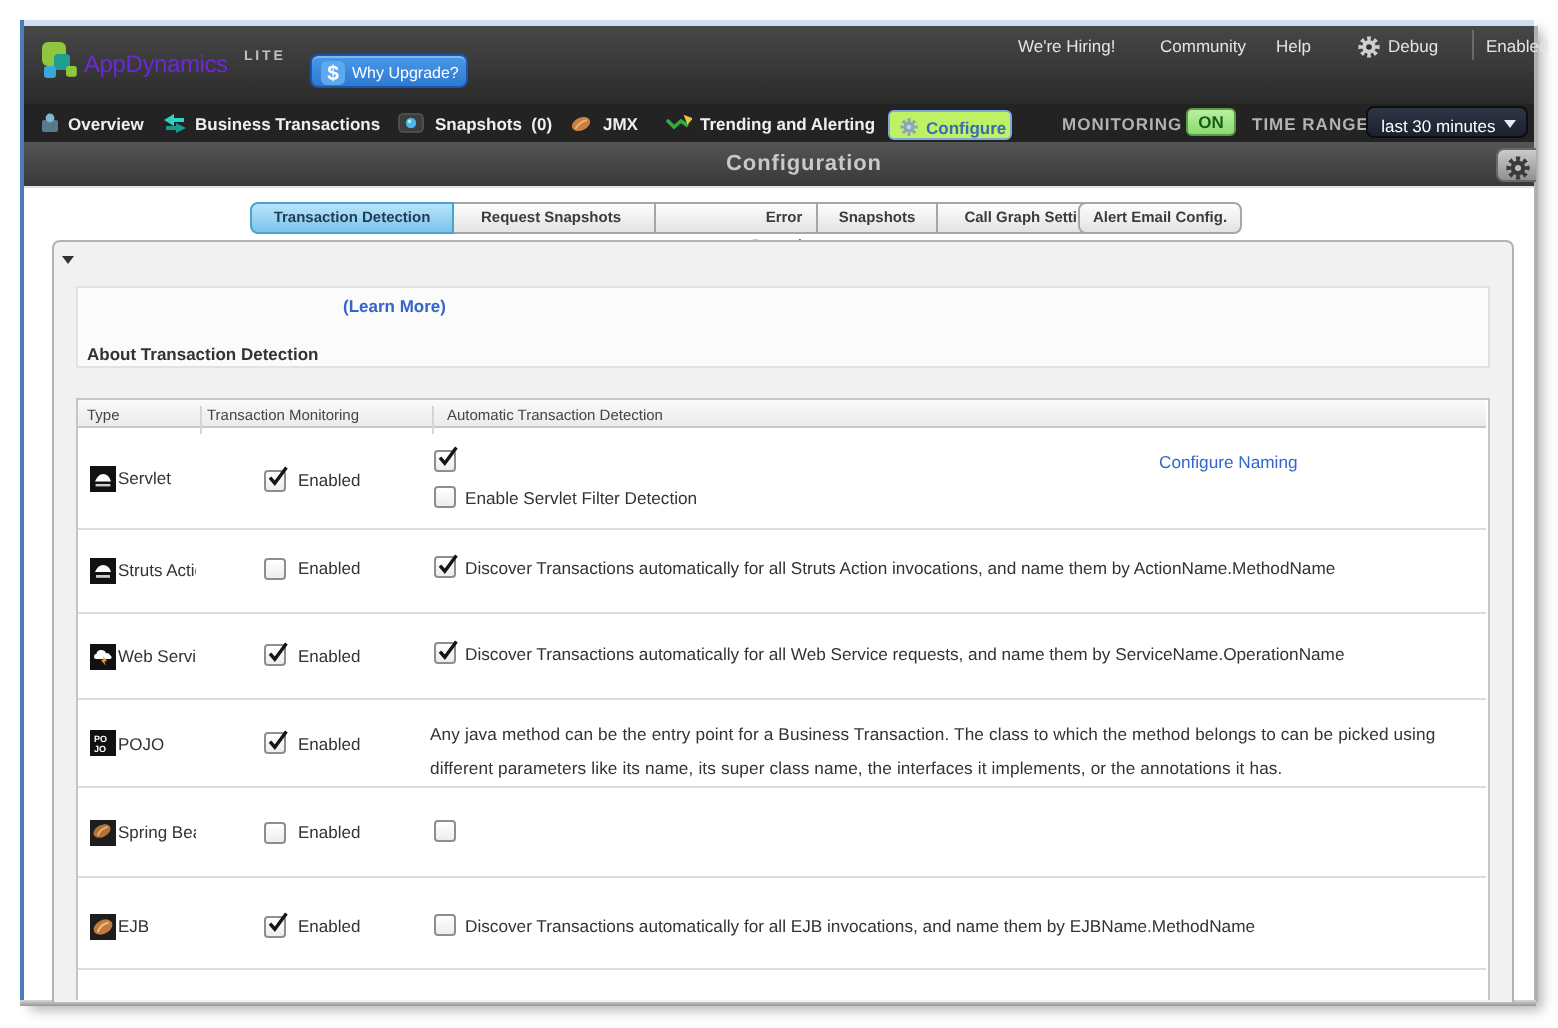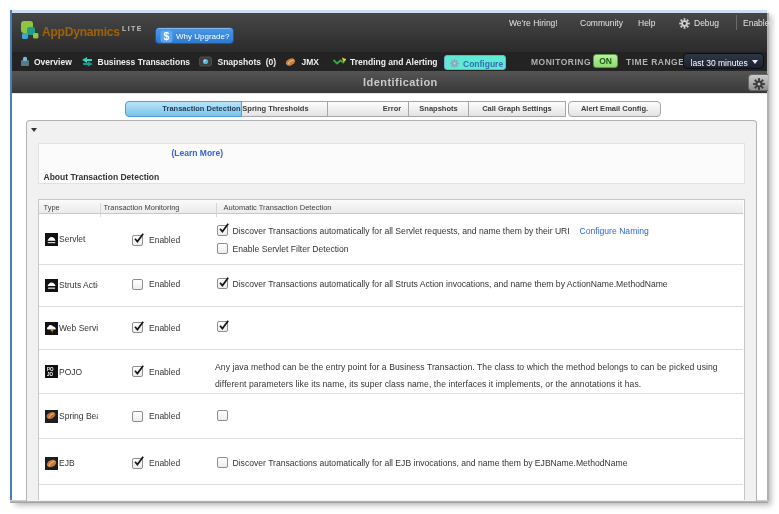--- a/index.html
+++ b/index.html
@@ -10,49 +10,49 @@
 #edgeL { left:10px; top:10px; width:2px; height:491px; background:#4d7db8; }
 #edgeT { left:12px; top:10px; width:755px; height:3px; background:#cfdff2; }
 #edgeR { left:767px; top:13px; width:1.5px; height:488px; background:#b0b0b0; }
 #edgeB { left:10px; top:500px; width:758px; height:3px; background:linear-gradient(#d8d8d8,#969696); }
 #bar1 { left:12px; top:13px; width:755px; height:39px; background:linear-gradient(#474747,#2b2b2b); }
 #bar2 { left:12px; top:52px; width:755px; height:19px; background:#232323; }
 #bar3 { left:12px; top:71px; width:755px; height:23px; background:linear-gradient(#555,#383838); border-bottom:1px solid #e3e3e3; }
 #content { left:12px; top:94px; width:755px; height:407px; background:#fff; }
 
 
-#logotext { left:42px; top:25px; font-size:12px; font-weight:bold; color:#a16207; letter-spacing:-0.2px; }
+#logotext { left:42px; top:25px; font-size:12px; font-weight:normal; color:#6d28d9; letter-spacing:-0.2px; }
 #litetext { left:122px; top:25px; font-size:7px; font-weight:bold; color:#c0c0c0; letter-spacing:1.4px; }
 #upgbtn { left:155px; top:26.5px; width:79px; height:17px; background:linear-gradient(#4a99e8,#2d7ad2); border:1px solid #1a55a8; border-radius:4px; box-shadow:inset 0 1px 0 rgba(255,255,255,.3); }
 #upgbtn span { position:absolute; left:20px; top:4px; font-size:8px; color:#fff; }
 .tlink { top:18px; font-size:8.5px; color:#e3e3e3; }
 #tsep { left:736px; top:15px; width:1px; height:15px; background:#6a6a6a; }
 
 
 .nav { top:57px; font-size:8.5px; font-weight:bold; color:#efefef; }
-#cfgbtn { left:444px; top:54.5px; width:62px; height:15px; background:#5eead4; border:1px solid #7fa9d8; border-radius:3px; }
+#cfgbtn { left:444px; top:54.5px; width:62px; height:15px; background:#bef264; border:1px solid #7fa9d8; border-radius:3px; }
 #cfgbtn span { position:absolute; left:18px; top:3px; font-size:8.5px; color:#3a6cb4; font-weight:bold;}
 .mlbl { top:56.5px; font-size:8.5px; font-weight:bold; color:#b2b2b2; letter-spacing:0.5px; }
 #onbtn { left:593px; top:53.5px; width:25px; height:14px; background:linear-gradient(#b8f0a2,#8cda70); border:1px solid #5d9a46; border-radius:3px; text-align:center; font-size:8.5px; font-weight:bold; color:#1c5c12; line-height:13px; }
 #drop { left:682.6px; top:53px; width:81px; height:15.5px; background:linear-gradient(#2e3645,#1b212c); border:1px solid #0b0e14; border-radius:4px; }
 #drop span { position:absolute; left:7px; top:3.5px; font-size:8.5px; color:#fff; }
 #drop .arr { position:absolute; right:5px; top:6px; width:0; height:0; border-left:3.5px solid transparent; border-right:3.5px solid transparent; border-top:4.5px solid #e8eef6; }
 
 
 #cfgtitle { left:363px; top:75.5px; font-size:11px; font-weight:bold; color:#c9c9c9; letter-spacing:0.45px; }
 #gearbtn { left:748px; top:74px; width:20px; height:17px; background:linear-gradient(#cbcbcb,#909090); border:1px solid #686868; border-radius:4px 0 0 4px; border-right:none; }
 
 
 .tab { position:absolute; top:100.5px; height:16px; background:linear-gradient(#fdfdfd,#e3e3e3); border:1px solid #a6a6a6; color:#3c3c3c; font-size:7.5px; font-weight:bold; text-align:center; line-height:14.5px; }
-#tab1 { left:125px; width:117px; background:linear-gradient(#b9e4fa,#7cc3ea); border-color:#4e9fd2; color:#1d3d52; border-radius:4px 0 0 4px; z-index:2;padding-left:36px; }
+#tab1 { left:125px; width:102px; background:linear-gradient(#b9e4fa,#7cc3ea); border-color:#4e9fd2; color:#1d3d52; border-radius:4px 0 0 4px; z-index:2; }
 #tab2 { left:223px; width:105px; }
 #tab3 { left:327px; width:82px;padding-left:48px; }
 #tab4 { left:408px; width:61px;text-align:center; }
 #tab5 { left:468px; width:98px;text-align:center; }
-#tab6 { left:568px; width:93px; border-radius:4px; }
+#tab6 { left:539px; width:82px; border-radius:4px; }
 
 
 #panel { left:25.5px; top:120px; width:731px; height:381px; background:#f1f1f1; border:1px solid #b2b2b2; border-bottom:none; border-radius:4px 4px 0 0; }
 #ptri { left:31px; top:127.5px; width:0; height:0; border-left:3.5px solid transparent; border-right:3.5px solid transparent; border-top:4.5px solid #333; }
 #ptitle { left:42px; top:125px; font-size:9.8px; font-weight:bold; color:#222; }
 #aboutbox { left:38px; top:143px; width:707px; height:40.5px; background:#fbfbfb; border:1px solid #e2e2e2; }
 #abouttext { left:43.5px; top:147.5px; font-size:8.5px; font-weight:bold; color:#333;margin-top:24px; }
 #learnmore { left:171.5px; top:147.5px; font-size:8.5px; font-weight:bold; color:#3465c8; }
 
 
@@ -143,30 +143,30 @@
     <span>Configure</span>
   </div>
   <div class="abs mlbl" style="left:531px">MONITORING</div>
   <div class="abs" id="onbtn">ON</div>
   <div class="abs mlbl" style="left:626px">TIME RANGE</div>
   <div class="abs" id="drop">
       <span>last 30 minutes</span>
       <div class="arr"></div>
     </div>
 
-  <div class="abs" id="cfgtitle">Identification</div>
+  <div class="abs" id="cfgtitle">Configuration</div>
   <div class="abs" id="gearbtn">
     <svg style="position:absolute;left:4px;top:2.5px" width="12" height="12" viewBox="0 0 11 11">
         <path d="M10.79 4.40 L10.79 6.60 L8.82 6.22 L8.36 7.34 L10.01 8.46 L8.46 10.01 L7.34 8.36 L6.22 8.82 L6.60 10.79 L4.40 10.79 L4.78 8.82 L3.66 8.36 L2.54 10.01 L0.99 8.46 L2.64 7.34 L2.18 6.22 L0.21 6.60 L0.21 4.40 L2.18 4.78 L2.64 3.66 L0.99 2.54 L2.54 0.99 L3.66 2.64 L4.78 2.18 L4.40 0.21 L6.60 0.21 L6.22 2.18 L7.34 2.64 L8.46 0.99 L10.01 2.54 L8.36 3.66 L8.82 4.78 Z" fill="#3a3a3a"></path>
         <circle cx="5.5" cy="5.5" r="1.4" fill="#bdbdbd"></circle>
       </svg>
   </div>
 
   <div class="tab" id="tab1">Transaction Detection</div>
-  <div class="tab" id="tab2">Spring Thresholds</div>
+  <div class="tab" id="tab2">Request Snapshots</div>
   <div class="tab" id="tab3">Error Detection</div>
   <div class="tab" id="tab4">Snapshots</div>
   <div class="tab" id="tab5">Call Graph Settings</div>
   <div class="tab" id="tab6">Alert Email Config.</div>
 
   <div class="abs" id="panel"></div>
   <div class="abs" id="ptri"></div>
   <div class="abs" id="aboutbox"></div>
   <div class="abs" id="abouttext">About Transaction Detection</div>
   <div class="abs" id="learnmore">(Learn More)</div>
@@ -189,21 +189,20 @@
       <div class="tlabel" style="top:20.5px">Servlet</div>
       <div class="cb" style="left:92.5px; top:21px"></div>
       <svg class="chk" style="left:93px; top:18.5px" viewBox="0 0 13 13">
           <path d="M3 6.8 L5.4 9.6 L11.2 1.8" stroke="#151515" stroke-width="1.7" fill="none"></path>
         </svg>
       <div class="entext" style="top:21.5px">Enabled</div>
       <div class="cb" style="left:177.5px; top:11px"></div>
       <svg class="chk" style="left:178px; top:8.5px" viewBox="0 0 13 13">
           <path d="M3 6.8 L5.4 9.6 L11.2 1.8" stroke="#151515" stroke-width="1.7" fill="none"></path>
         </svg>
-      <div class="dtext" style="left:193.5px; top:12px">Discover Transactions automatically for all Servlet requests, and name them by their URI</div>
       <div class="dtext link" style="left:540.5px; top:12px">Configure Naming</div>
       <div class="cb" style="left:177.5px; top:29px"></div>
       <div class="dtext" style="left:193.5px; top:30px">Enable Servlet Filter Detection</div>
     </div>
 
     <div class="row" style="top:64.5px; height:42.5px">
       <svg class="ticon" style="top:14px" width="13" height="13" viewBox="0 0 13 13">
           <rect width="13" height="13" fill="#111"></rect>
           <path d="M2.5 7 Q4 3.5 6.5 3.5 Q9.5 3.5 10.5 7 Z" fill="#fff"></path>
           <rect x="3" y="8.5" width="7" height="1.4" fill="#ccc"></rect>
@@ -227,20 +226,21 @@
       <div class="tlabel" style="top:16px">Web Service</div>
       <div class="cb" style="left:92.5px; top:15px"></div>
       <svg class="chk" style="left:93px; top:12.5px" viewBox="0 0 13 13">
           <path d="M3 6.8 L5.4 9.6 L11.2 1.8" stroke="#151515" stroke-width="1.7" fill="none"></path>
         </svg>
       <div class="entext" style="top:15.5px">Enabled</div>
       <div class="cb" style="left:177.5px; top:14px"></div>
       <svg class="chk" style="left:178px; top:11.5px" viewBox="0 0 13 13">
           <path d="M3 6.8 L5.4 9.6 L11.2 1.8" stroke="#151515" stroke-width="1.7" fill="none"></path>
         </svg>
+      <div class="dtext" style="left:193.5px; top:15px">Discover Transactions automatically for all Web Service requests, and name them by ServiceName.OperationName</div>
     </div>
 
     <div class="row" style="top:150px; height:43.5px">
       <svg class="ticon" style="top:15px" width="13" height="13" viewBox="0 0 13 13">
           <rect width="13" height="13" fill="#111"></rect>
           <text x="2" y="6" font-size="4.5" fill="#fff" font-family="Liberation Sans" font-weight="bold">PO</text>
           <text x="2" y="11" font-size="4.5" fill="#fff" font-family="Liberation Sans" font-weight="bold">JO</text>
         </svg>
       <div class="tlabel" style="top:16.5px">POJO</div>
       <div class="cb" style="left:92.5px; top:16px"></div>

